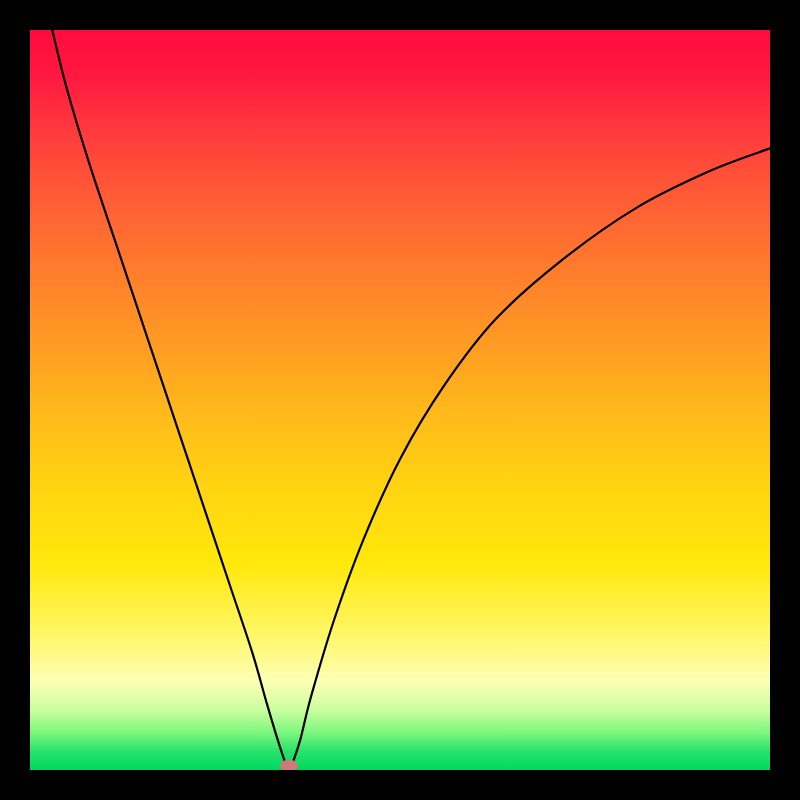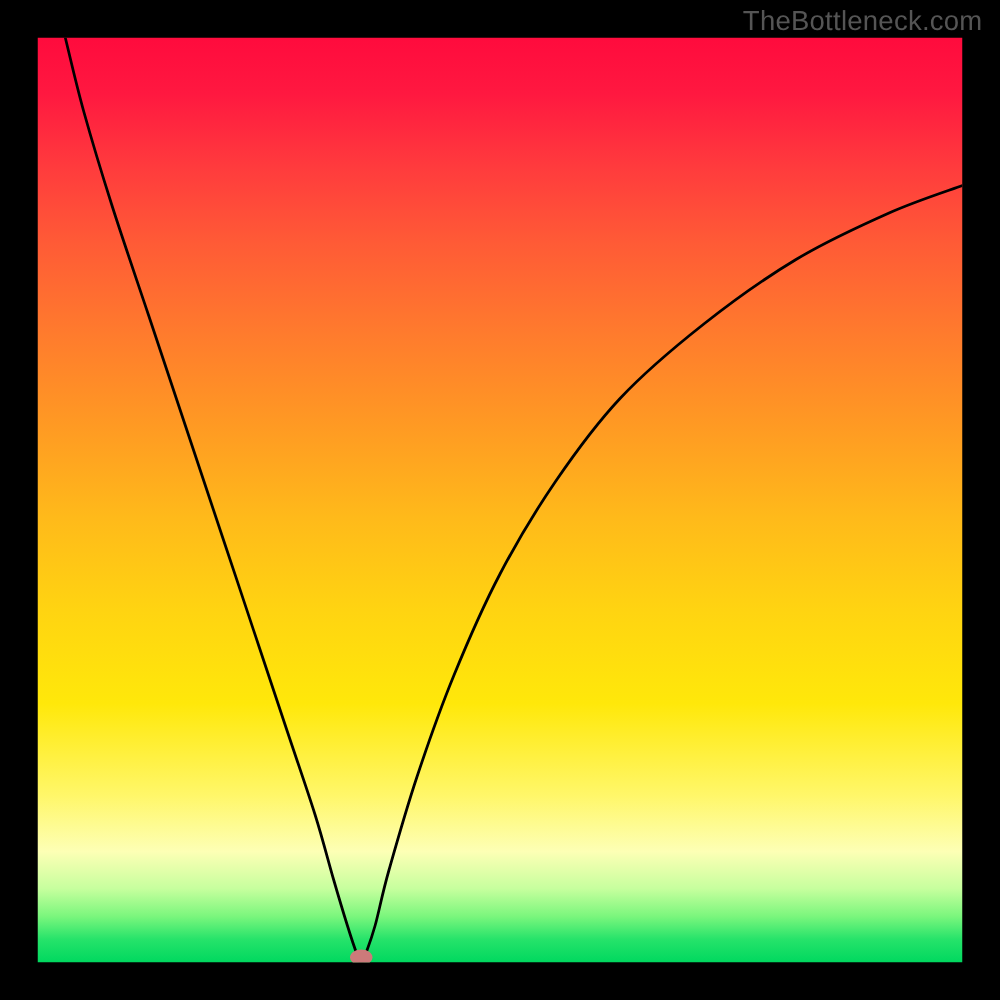--- a/index.html
+++ b/index.html
@@ -74,21 +74,20 @@
     border-radius: 50%;
     background: #cc7a7a;
     transform: translate(-50%, -50%);
   }
 </style>
 </head>
 <body>
 
 <div class="frame">
 
-  <div class="watermark">TheBottleneck.com</div>
 
   <div class="plot-area">
     <div class="gradient"></div>
 
     <svg class="curve" viewBox="0 0 740 740" preserveAspectRatio="none">
       <path fill="none" stroke="#000000" stroke-width="2.2" stroke-linecap="round" d="M 22.2 0.0 C 24.7 9.9, 30.8 37.0, 37.0 59.2 C 43.2 81.4, 50.6 106.1, 59.2 133.2 C 67.8 160.3, 78.9 192.4, 88.8 222.0 C 98.7 251.6, 108.5 281.2, 118.4 310.8 C 128.3 340.4, 138.1 370.0, 148.0 399.6 C 157.9 429.2, 169.0 462.5, 177.6 488.4 C 186.2 514.3, 192.4 532.8, 199.8 555.0 C 207.2 577.2, 215.8 601.9, 222.0 621.6 C 228.2 641.3, 232.5 658.6, 236.8 673.4 C 241.1 688.2, 244.8 700.5, 247.9 710.4 C 251.0 720.3, 253.4 727.7, 255.3 732.6 C 257.1 737.5, 257.8 740.0, 259.0 740.0 C 260.2 740.0, 260.9 737.5, 262.7 732.6 C 264.5 727.7, 267.0 721.5, 270.1 710.4 C 273.2 699.3, 275.6 685.7, 281.2 666.0 C 286.8 646.3, 294.8 617.9, 303.4 592.0 C 312.0 566.1, 321.9 537.7, 333.0 510.6 C 344.1 483.5, 356.4 455.1, 370.0 429.2 C 383.6 403.3, 398.4 378.6, 414.4 355.2 C 430.4 331.8, 446.5 309.6, 466.2 288.6 C 485.9 267.6, 509.4 247.9, 532.8 229.4 C 556.2 210.9, 582.1 192.4, 606.8 177.6 C 631.5 162.8, 658.6 150.5, 680.8 140.6 C 703.0 130.7, 730.1 122.1, 740.0 118.4"></path>
     </svg>
 
     <div class="marker" style="left: 259px; top: 736px; background: rgb(204, 122, 122);"></div>
   </div>

